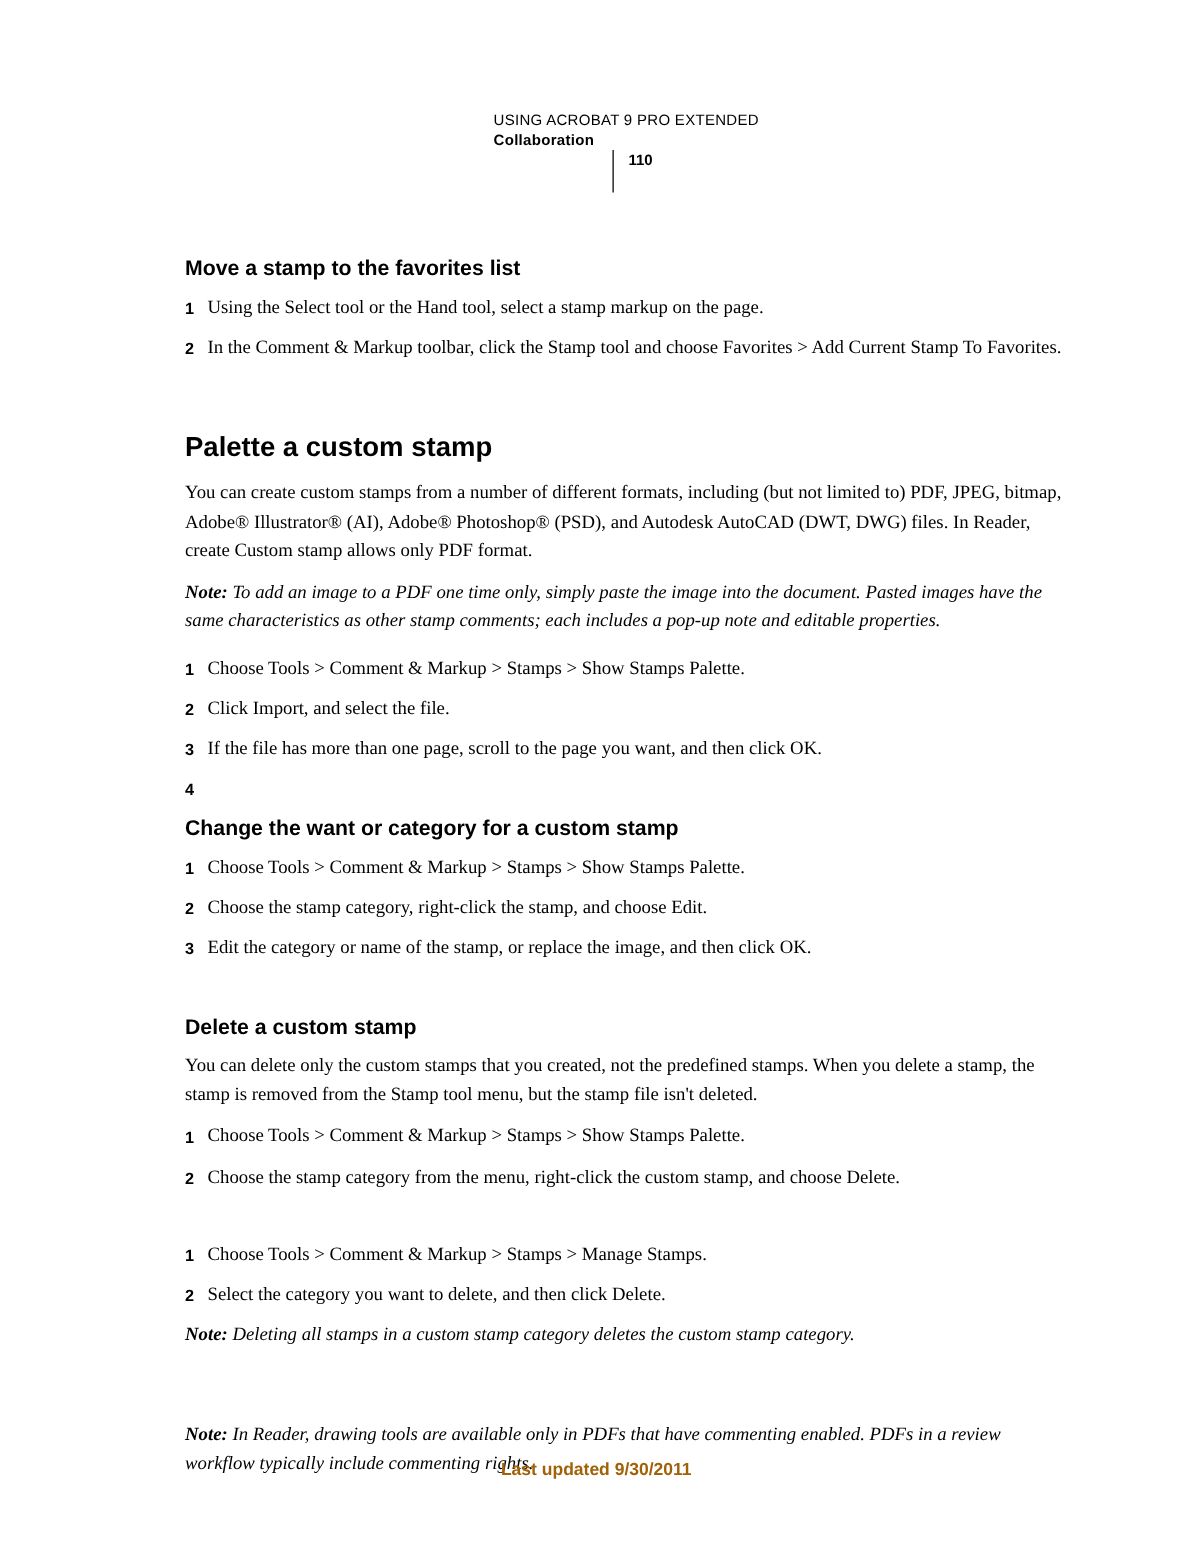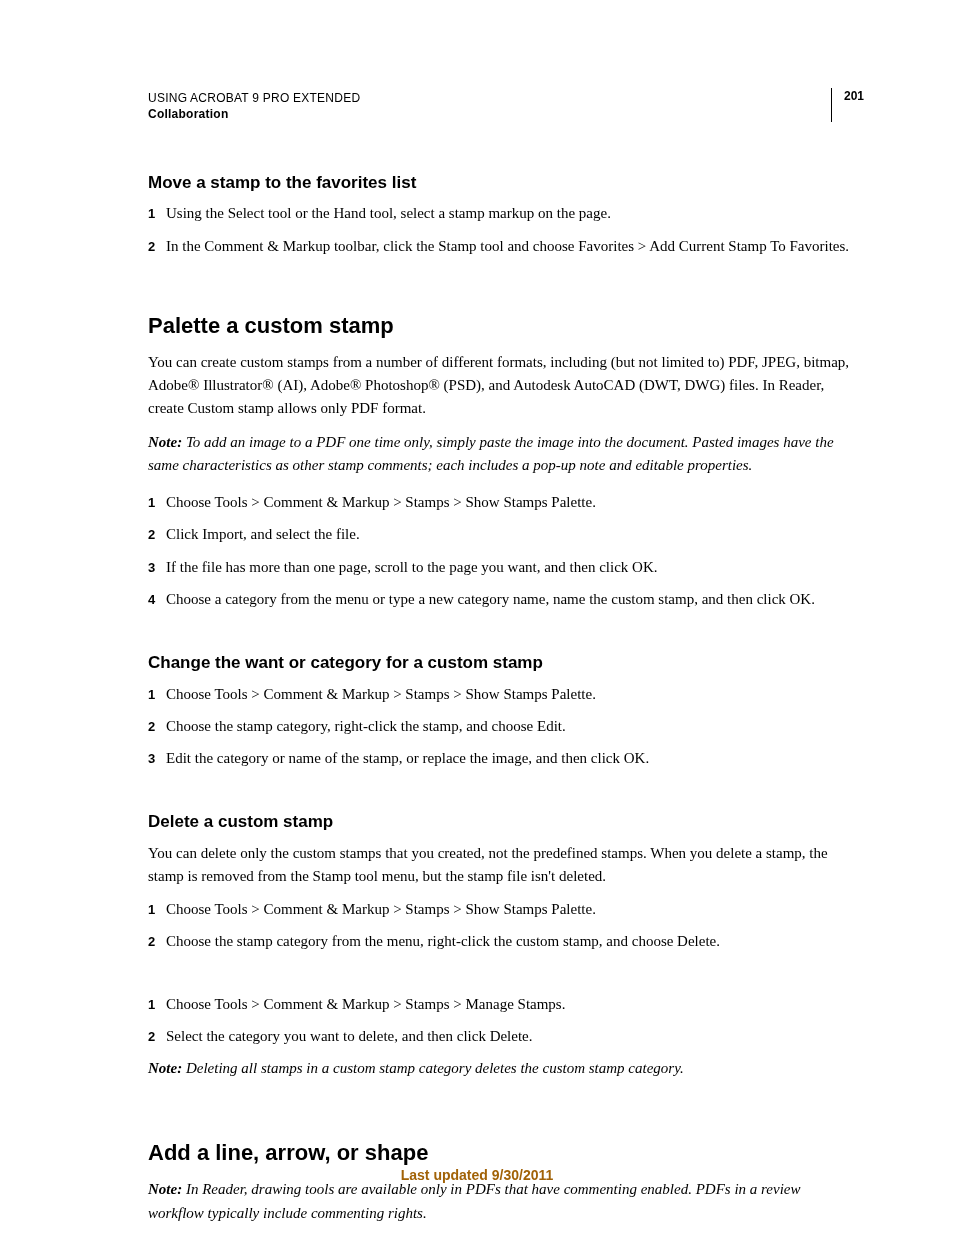--- a/index.html
+++ b/index.html
@@ -12,22 +12,23 @@
   .page {
     width: 954px;
     height: 1235px;
     position: relative;
     box-sizing: border-box;
     padding: 88px 100px 60px 148px;
   }
   .header-row {
     display: flex;
     justify-content: space-between;
-    align-items: flex-end;
+    align-items: center;
     line-height: 1.35;
+    flex-direction: column;
   }
   .header-left {
     font-size: 12px;
     letter-spacing: 0.02em;
   }
   .header-product {
     font-family: "Myriad Pro", "Segoe UI", Arial, sans-serif;
     font-size: 12px;
   }
   .header-chapter {
@@ -111,42 +112,42 @@
 <body>
 
 <div class="page">
 
   <div class="header-row">
     <div class="header-left">
       <div class="header-product">USING ACROBAT 9 PRO EXTENDED</div>
       <div class="header-chapter">Collaboration</div>
     </div>
     <div class="page-number-block">
-      <span class="page-number">201</span>
+      <span class="page-number">110</span>
     </div>
   </div>
 
   <div class="content">
 
     <h3 class="subhead">Move a stamp to the favorites list</h3>
     <ol class="numlist">
       <li><span class="num">1</span><span>Using the Select tool or the Hand tool, select a stamp markup on the page.</span></li>
       <li><span class="num">2</span><span>In the Comment &amp; Markup toolbar, click the Stamp tool and choose Favorites &gt; Add Current Stamp To Favorites.</span></li>
     </ol>
 
     <div class="block-spacer-lg"></div>
 
     <h2 class="sectionhead">Palette a custom stamp</h2>
     <p class="para">You can create custom stamps from a number of different formats, including (but not limited to) PDF, JPEG, bitmap, Adobe® Illustrator® (AI), Adobe® Photoshop® (PSD), and Autodesk AutoCAD (DWT, DWG) files. In Reader, create Custom stamp allows only PDF format.</p>
     <p class="note"><span class="note-label">Note:</span><span> To add an image to a PDF one time only, simply paste the image into the document. Pasted images have the same characteristics as other stamp comments; each includes a pop-up note and editable properties.</span></p>
     <ol class="numlist">
       <li><span class="num">1</span><span>Choose Tools &gt; Comment &amp; Markup &gt; Stamps &gt; Show Stamps Palette.</span></li>
       <li><span class="num">2</span><span>Click Import, and select the file.</span></li>
       <li><span class="num">3</span><span>If the file has more than one page, scroll to the page you want, and then click OK.</span></li>
-      <li><span class="num">4</span><span>Choose a category from the menu or type a new category name, name the custom stamp, and then click OK.</span></li>
+      <li><span class="num">4</span></li>
     </ol>
 
     <div class="block-spacer-md"></div>
 
     <h3 class="subhead">Change the want or category for a custom stamp</h3>
     <ol class="numlist">
       <li><span class="num">1</span><span>Choose Tools &gt; Comment &amp; Markup &gt; Stamps &gt; Show Stamps Palette.</span></li>
       <li><span class="num">2</span><span>Choose the stamp category, right-click the stamp, and choose Edit.</span></li>
       <li><span class="num">3</span><span>Edit the category or name of the stamp, or replace the image, and then click OK.</span></li>
     </ol>
@@ -163,19 +164,18 @@
     <div class="block-spacer-md"></div>
 
     <ol class="numlist">
       <li><span class="num">1</span><span>Choose Tools &gt; Comment &amp; Markup &gt; Stamps &gt; Manage Stamps.</span></li>
       <li><span class="num">2</span><span>Select the category you want to delete, and then click Delete.</span></li>
     </ol>
     <p class="note" style="margin-top:2px;"><span class="note-label">Note:</span><span> Deleting all stamps in a custom stamp category deletes the custom stamp category.</span></p>
 
     <div class="block-spacer-lg"></div>
 
-    <h2 class="sectionhead">Add a line, arrow, or shape</h2>
     <p class="note" style="margin-top:0;"><span class="note-label">Note:</span><span> In Reader, drawing tools are available only in PDFs that have commenting enabled. PDFs in a review workflow typically include commenting rights.</span></p>
 
   </div>
 
   <div class="footer">Last updated 9/30/2011</div>
 </div>
 
 </body></html>

